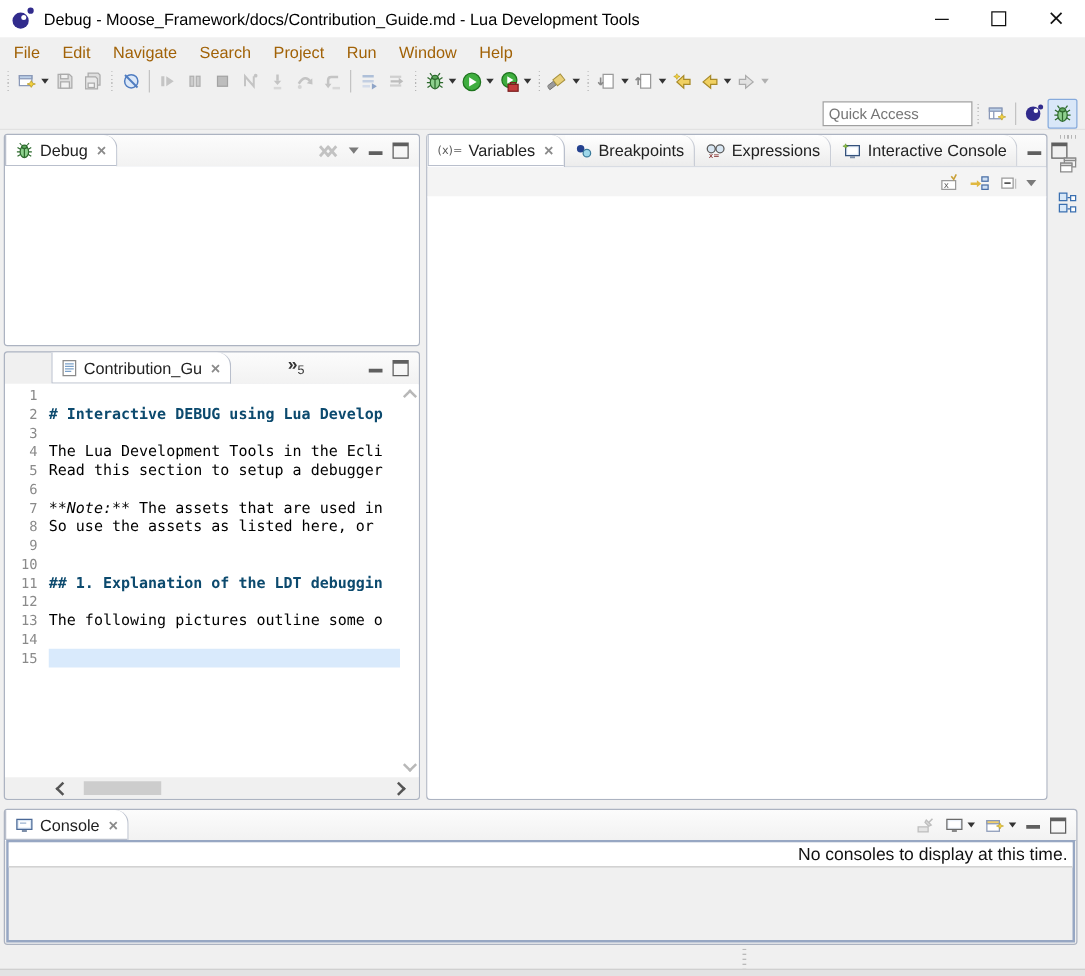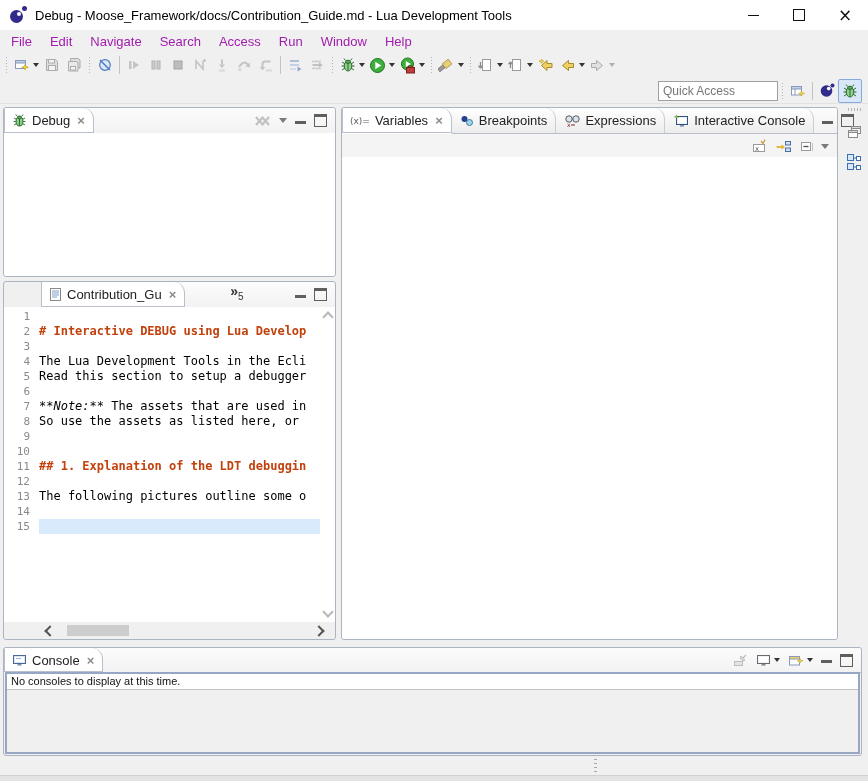--- a/index.html
+++ b/index.html
@@ -12,21 +12,21 @@
   .app-icon .moon{position:absolute;right:0px;top:0px;width:5px;height:5px;border-radius:50%;background:#312b8c;}
   .app-icon .hole{position:absolute;left:8px;top:6px;width:4px;height:4px;border-radius:50%;background:#fff;}
   .title-text{font-size:13px;color:#000;}
   .win-controls{margin-left:auto;display:flex;height:30px;}
   .win-btn{width:46px;height:30px;display:flex;align-items:center;justify-content:center;}
   .glyph-min{width:11px;height:1px;background:#111;display:block;}
   .glyph-max{width:10px;height:10px;border:1px solid #111;display:block;}
   .glyph-close{font-size:17px;line-height:10px;color:#111;font-family:"DejaVu Sans",sans-serif;}
   
   .menubar{position:absolute;left:0;top:30px;width:868px;height:22px;background:#f0f0f0;display:flex;align-items:center;padding-left:2px;}
-  .mitem{padding:2px 9px;color:#a21caf;}
+  .mitem{padding:2px 9px;color:#a16207;}
   
   .toolbar{position:absolute;left:0;top:52px;width:868px;height:26px;display:flex;align-items:center;padding-left:2px;}
   .row2{position:absolute;left:0;top:78px;width:868px;height:26px;display:flex;align-items:center;justify-content:flex-end;padding-right:6px;box-sizing:border-box;border-bottom:1px solid #e2e2e2;}
   .tbi{width:22px;height:22px;display:flex;align-items:center;justify-content:center;border-radius:2px;}
   .tbi.with-dd{width:30px;}
   .dd{width:0;height:0;border-left:3.5px solid transparent;border-right:3.5px solid transparent;border-top:4px solid #333;margin-left:3px;}
   .dd.dis{border-top-color:#b0b0b0;}
   .handle{width:3px;height:16px;margin:0 3px;background-image:repeating-linear-gradient(#b5b5b5 0 1px,transparent 1px 3px);background-size:1px 100%;background-repeat:no-repeat;background-position:1px 0;}
   .sep{width:1px;height:18px;background:#c3c3c3;margin:0 3px;}
   .qa-input{width:110px;height:18px;border:1px solid #a0a0a0;background:#fff;font-family:"Liberation Sans",sans-serif;font-size:12px;padding:0 4px;color:#333;}
@@ -49,40 +49,40 @@
   
   .right-panel{left:341px;top:107px;width:497px;height:533px;}
   .right-content{position:absolute;left:0;top:49px;right:0;bottom:0;background:#fff;border-radius:0 0 3px 3px;}
   
   .editor-panel{left:3px;top:281px;width:333px;height:359px;background:#f0f0f0;padding-left:37px;}
   .ed-content{position:absolute;left:0;top:25px;right:0;bottom:17px;background:#fff;overflow:hidden;}
   .ed-lines{position:absolute;left:0;top:2px;right:15px;font-family:"DejaVu Sans Mono","Liberation Mono",monospace;font-size:12px;line-height:15px;}
   .ed-line{display:flex;white-space:pre;}
   .ln{width:26px;text-align:right;padding-right:9px;color:#8a8a8a;font-size:11px;flex:none;}
   .lt{flex:1;overflow:hidden;color:#000;}
-  .ed-line.heading .lt{color:#c2410c;font-weight:bold;}
+  .ed-line.heading .lt{color:#0c4a6e;font-weight:bold;}
   .ed-line.note .lt em{}
   .ed-line.current .lt{background:#d9eafc;}
   .vscroll{position:absolute;right:0;top:25px;width:15px;bottom:17px;display:flex;flex-direction:column;align-items:center;justify-content:space-between;padding:6px 0;box-sizing:border-box;}
   .hscroll{position:absolute;left:0;right:0;bottom:0;height:17px;display:flex;align-items:center;background:#f0f0f0;border-radius:0 0 3px 3px;}
   .hthumb{width:62px;height:11px;background:#cdcdcd;margin-left:13px;}
   .chev{display:inline-block;width:6px;height:6px;border-right:2px solid #555;border-bottom:2px solid #555;}
   .chev.light{border-color:#b8b8b8;}
   .chev.up{transform:rotate(-135deg);}
   .chev.down{transform:rotate(45deg);}
   .chev.left{transform:rotate(135deg);margin-left:42px;}
   .chev.right{transform:rotate(-45deg);margin-left:auto;margin-right:12px;}
   .overflow-marker{display:flex;align-items:flex-start;margin-left:45px;padding-top:3px;color:#333;}
   .overflow-marker b{font-size:14px;line-height:12px;}
   .overflow-marker i{font-style:normal;font-size:10px;margin-top:6px;}
   
   .console-panel{left:3px;top:647px;width:859px;height:109px;background:#f0f0f0;}
   .console-head{height:24px;}
   .console-body{position:absolute;left:1px;right:1px;top:24px;bottom:1px;border:2px solid #97a7c3;background:#f0f0f0;}
-  .console-msg{background:#fff;border-bottom:1px solid #c4c4c4;padding:1px 4px 2px;font-size:11px;color:#111;}
+  .console-msg{background:#fff;border-bottom:1px solid #c4c4c4;padding:1px 4px 2px;font-size:14px;color:#111;text-align:right;}
   
   .right-trim{position:absolute;right:0;top:104px;width:26px;height:540px;display:flex;flex-direction:column;align-items:center;gap:14px;padding-top:4px;box-sizing:border-box;}
   .trim-dots{width:14px;height:3px;background-image:repeating-linear-gradient(90deg,#b5b5b5 0 1px,transparent 1px 3px);}
   .statusbar{position:absolute;left:0;top:756px;width:868px;height:25px;background:#f0f0f0;}
   .status-drag{position:absolute;left:594px;top:3px;width:3px;height:16px;background-image:repeating-linear-gradient(#a8a8a8 0 1px,transparent 1px 4px);background-size:1px 100%;}
   .bottom-strip{position:absolute;left:0;bottom:0;width:868px;height:5px;background:#e3e3e3;border-top:1px solid #d0d0d0;}
   .varsym{font-size:9px;color:#5a5a5a;font-family:"DejaVu Sans",sans-serif;}
   em{font-style:italic;}
 </style>
 </head>
@@ -108,21 +108,21 @@
           <span class="glyph-close">×</span>
         </span>
     </span>
   </div>
 
   <div class="menubar">
       <span class="mitem">File</span>
       <span class="mitem">Edit</span>
       <span class="mitem">Navigate</span>
       <span class="mitem">Search</span>
-      <span class="mitem">Access</span>
+      <span class="mitem">Project</span>
       <span class="mitem">Run</span>
       <span class="mitem">Window</span>
       <span class="mitem">Help</span>
     </div>
 
   <div class="toolbar">
     <span class="handle"></span>
     <span class="tbi with-dd">
       <svg width="16" height="16">
           <rect x="1.5" y="3.5" width="10" height="8" fill="#fff" stroke="#8a99b8"></rect>

